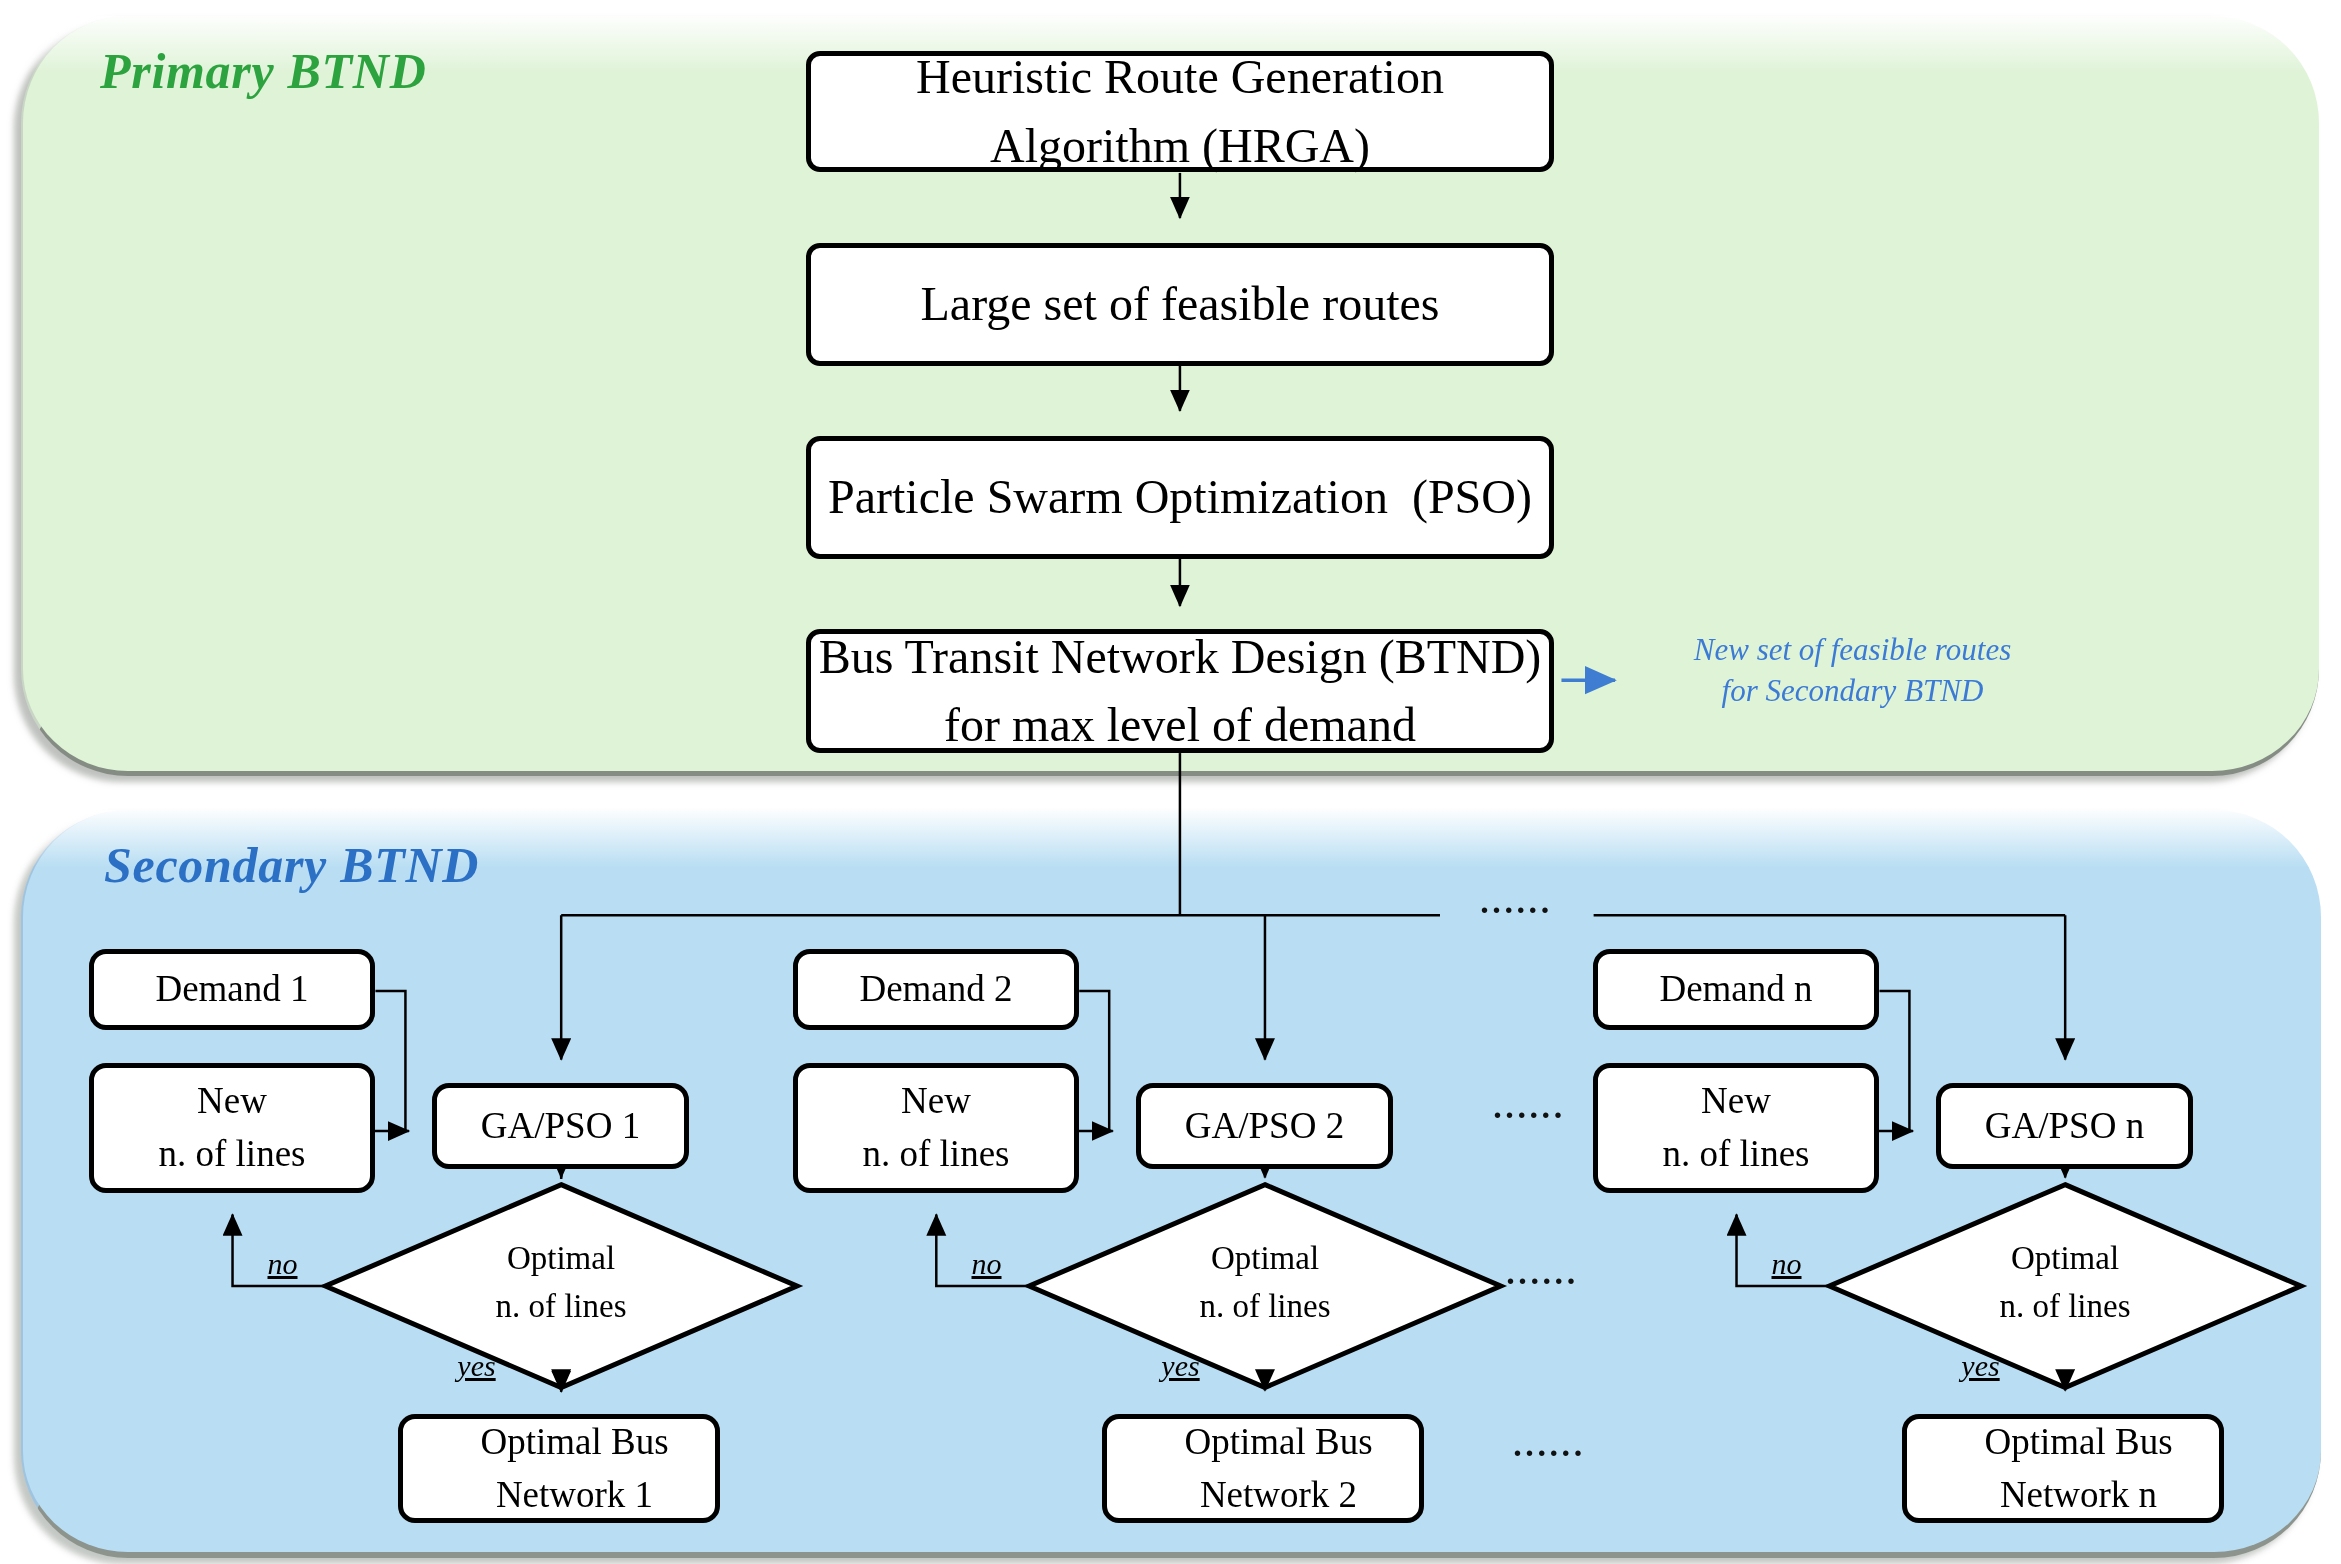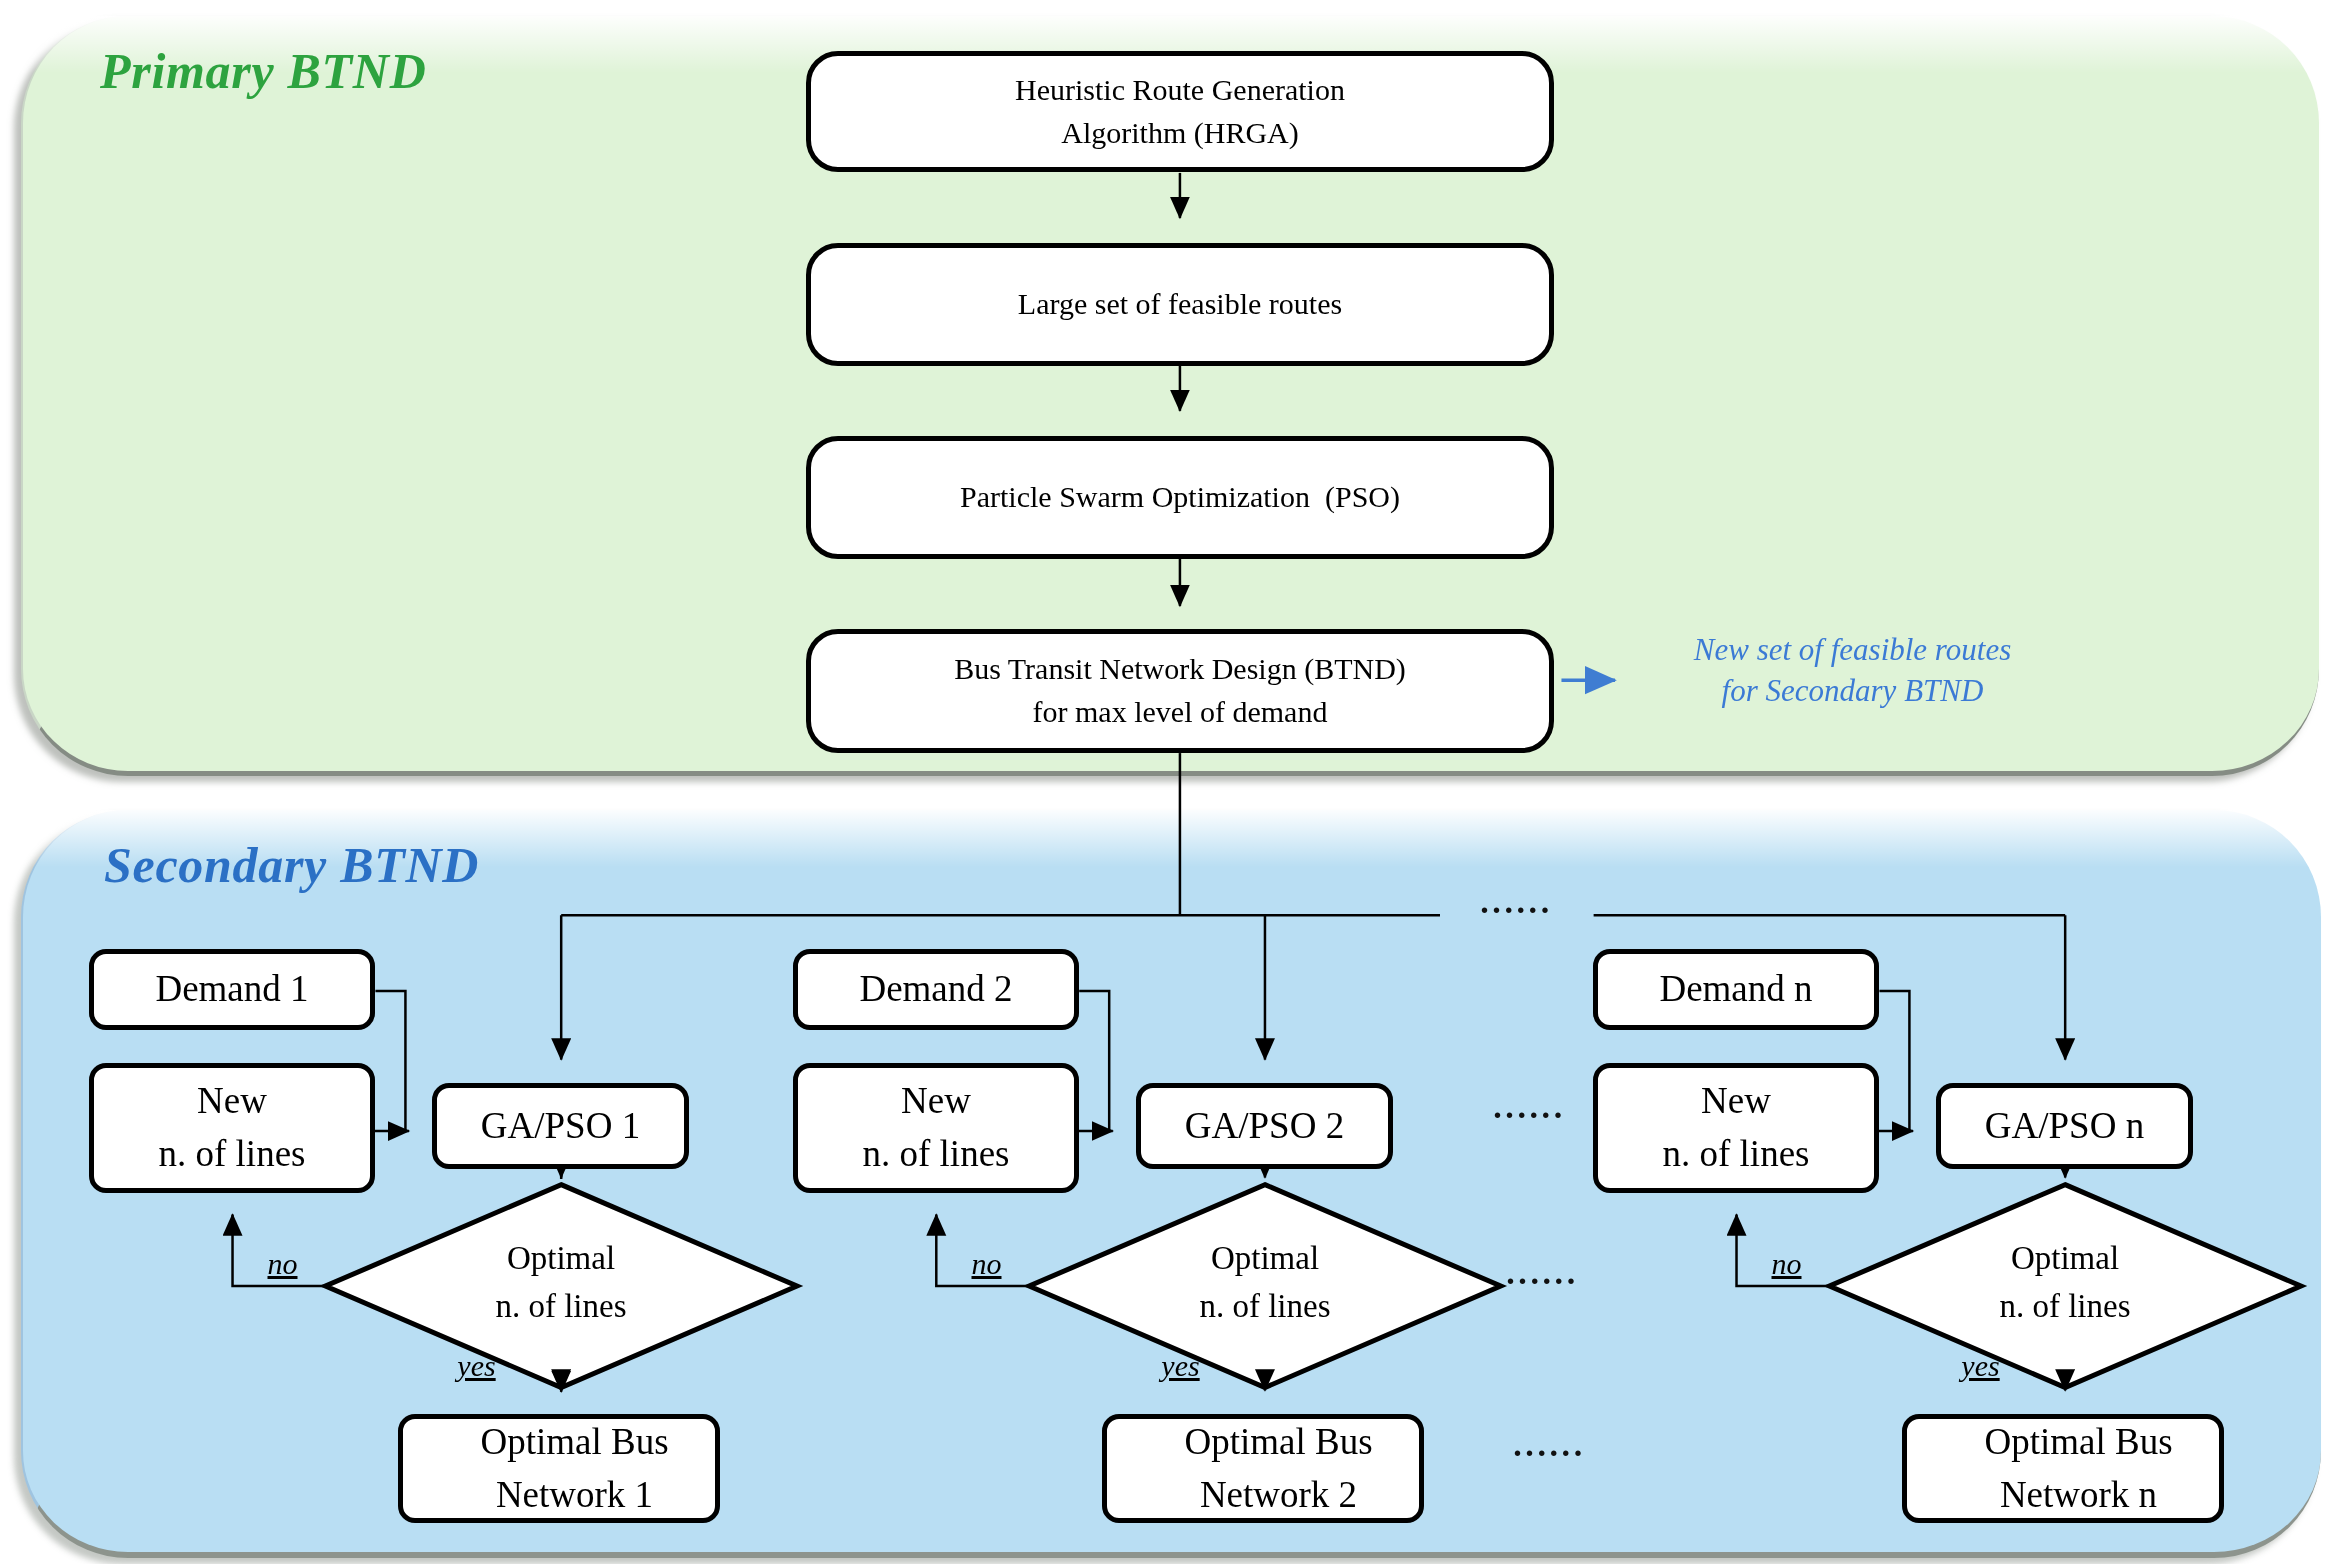--- a/index.html
+++ b/index.html
@@ -12,23 +12,23 @@
   #primary-panel{left:21.4px;top:15.7px;width:2296px;height:755px;
           border-bottom:5.7px solid #858c84;border-left:2.1px solid #c9d6c6;
           box-shadow:-6.4px 5.7px 6.4px rgba(125,132,124,.5);}
   #secondary-panel{left:21.4px;top:810px;width:2298px;height:742px;
           border-bottom:6.4px solid #8d948d;border-left:2.1px solid #9fc4e0;
           box-shadow:-6.4px 5.7px 6.4px rgba(125,132,124,.45);}
   svg#connectors{position:absolute;left:0;top:0;z-index:1;}
   .title{position:absolute;z-index:2;font-style:italic;font-weight:bold;
          font-size:50px;line-height:1.1;letter-spacing:0.7px;}
   .fbox{position:absolute;z-index:2;background:#ffffff;border:5.7px solid #000;
-        box-sizing:border-box;border-radius:32px;display:flex;flex-direction:column;
+        box-sizing:border-box;border-radius:14px;display:flex;flex-direction:column;
         justify-content:center;align-items:center;text-align:center;
-        font-size:30px;line-height:1.42;color:#000;}
+        font-size:48px;line-height:1.42;color:#000;}
   .fbox .line{white-space:pre-wrap;}
   .mainbox{left:806px;width:748px;}
   .branch{position:absolute;left:0;top:0;width:0;height:0;z-index:2;}
   .branch .fbox{border-width:5px;border-radius:17px;font-size:37px;}
   .demand-box{left:89px;top:949px;width:286px;height:81px;}
   .new-box{left:89px;top:1063px;width:286px;height:130px;}
   .gapso-box{left:432px;top:1083px;width:257px;height:86px;border-radius:18.6px;}
   .result-box{left:398px;top:1414px;width:322px;height:109px;padding-left:31px;}
   .diamond-label{position:absolute;left:375px;top:1235px;width:372px;z-index:2;
         text-align:center;font-size:33px;line-height:1.44;color:#000;}

